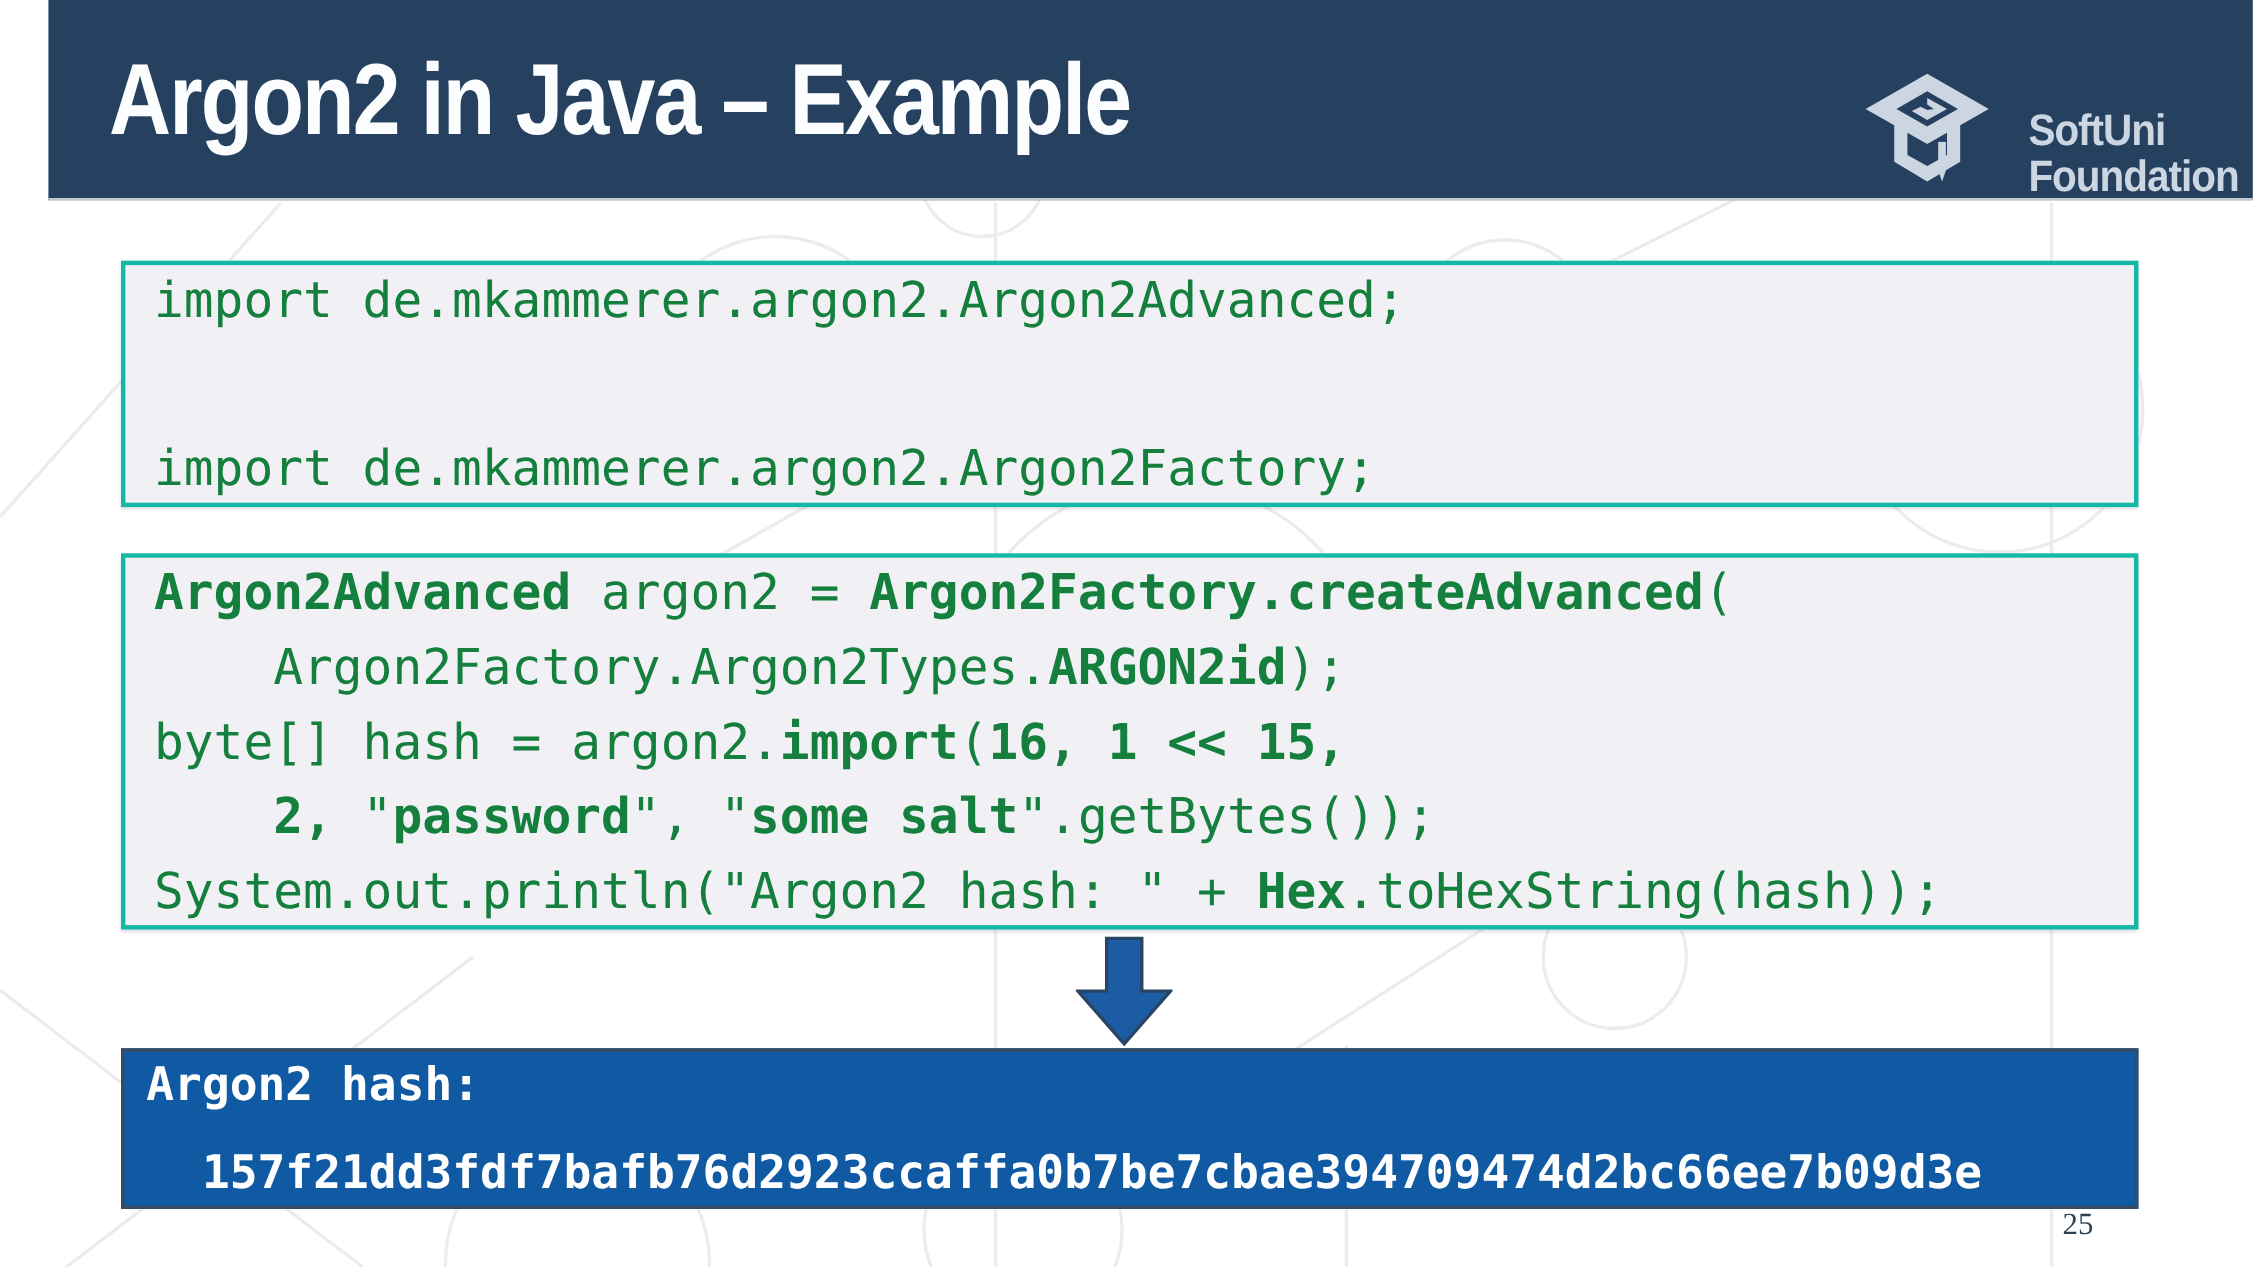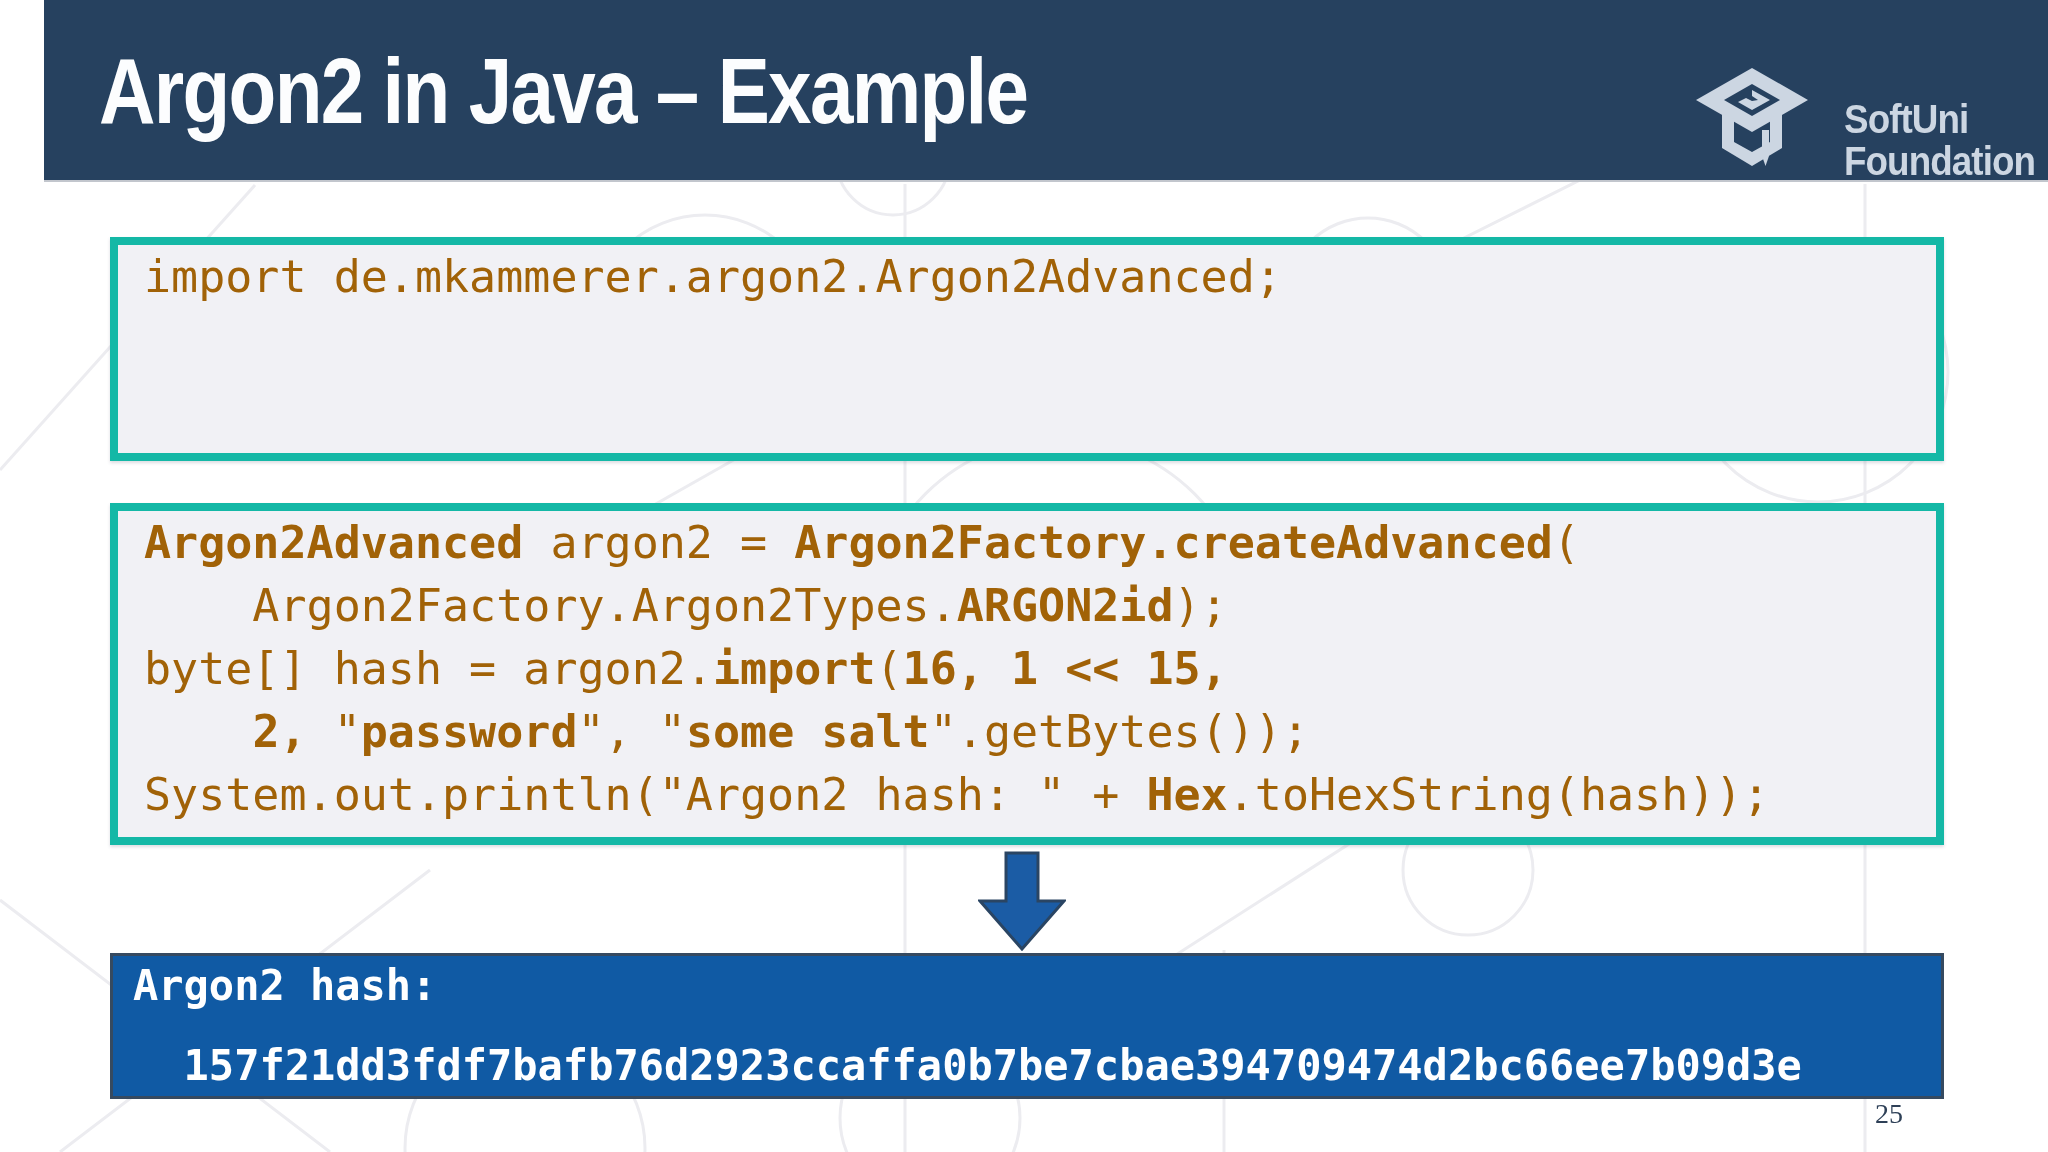--- a/index.html
+++ b/index.html
@@ -46,27 +46,27 @@
     line-height: 42px;
     letter-spacing: -1px;
     transform: scaleX(0.92);
     transform-origin: left center;
   }
 
   
   .code-box {
     position: absolute; left: 110px; width: 1834px;
     background: #f1f1f5;
-    border: 8px solid #14b8a6;
+    border: 4px solid #14b8a6;
     box-shadow: 0 2px 3px rgba(120,120,140,0.25);
     z-index: 2;
     font-family: "DejaVu Sans Mono", monospace;
-    color: #a16207;
+    color: #15803d;
     font-size: 45px;
-    display: flex; flex-direction: column; justify-content: flex-start;
+    display: flex; flex-direction: column; justify-content: space-between;
     padding-left: 26px;
   }
   .code-box.imports { top: 237px; height: 224px; }
   .code-box.main    { top: 503px; height: 342px; }
   .code-line { white-space: pre; line-height: 63px; }
   .code-line .b { font-weight: 700; }
 
   
   .arrow-wrap {
     position: absolute; left: 978px; top: 851px;
@@ -144,20 +144,21 @@
     </span>
     <div class="logo-text">
       <div>SoftUni</div>
       <div>Foundation</div>
     </div>
   </div>
 </div>
 
 <div class="code-box imports" id="import-box">
     <div class="code-line"><span>import de.mkammerer.argon2.Argon2Advanced;</span></div>
+    <div class="code-line"><span>import de.mkammerer.argon2.Argon2Factory;</span></div>
   </div>
 
 <div class="code-box main" id="main-box">
     <div class="code-line"><span class="b">Argon2Advanced</span><span> argon2 = </span><span class="b">Argon2Factory.createAdvanced</span><span>(</span></div>
     <div class="code-line"><span>    Argon2Factory.Argon2Types.</span><span class="b">ARGON2id</span><span>);</span></div>
     <div class="code-line"><span>byte[] hash = argon2.</span><span class="b">import</span><span>(</span><span class="b">16, 1 &lt;&lt; 15,</span></div>
     <div class="code-line"><span>    </span><span class="b">2,</span><span> "</span><span class="b">password</span><span>", "</span><span class="b">some salt</span><span>".getBytes());</span></div>
     <div class="code-line"><span>System.out.println("Argon2 hash: " + </span><span class="b">Hex</span><span>.toHexString(hash));</span></div>
   </div>
 

